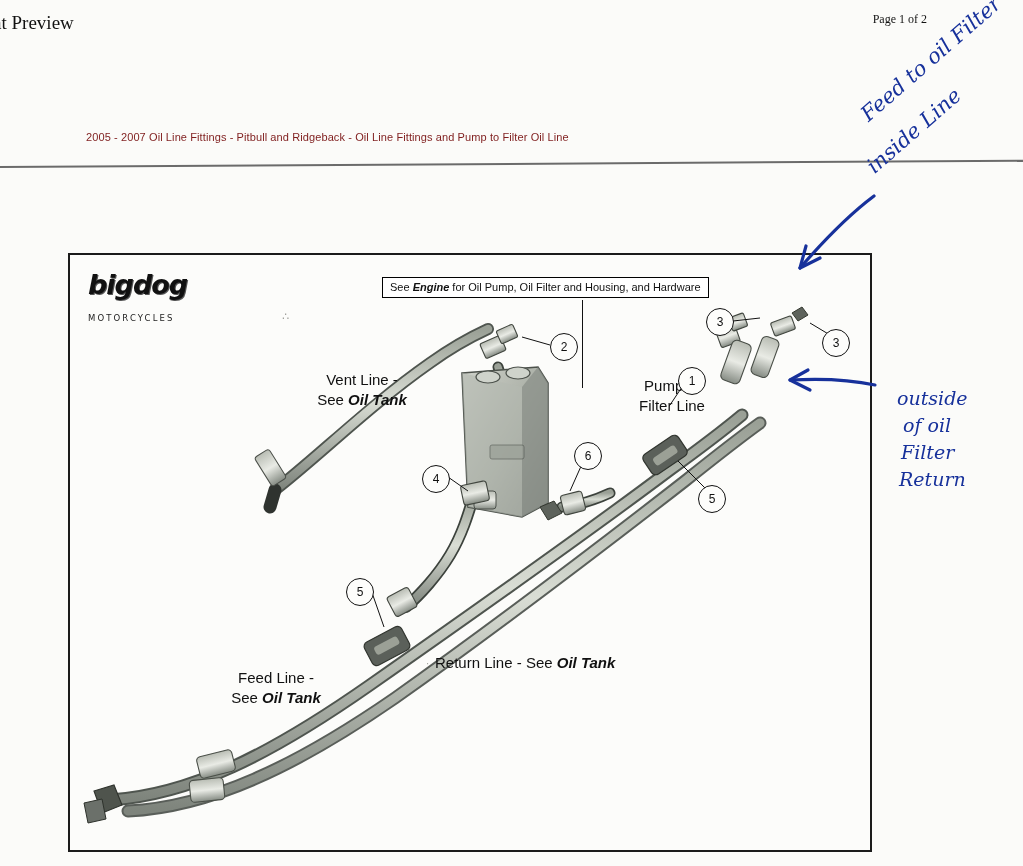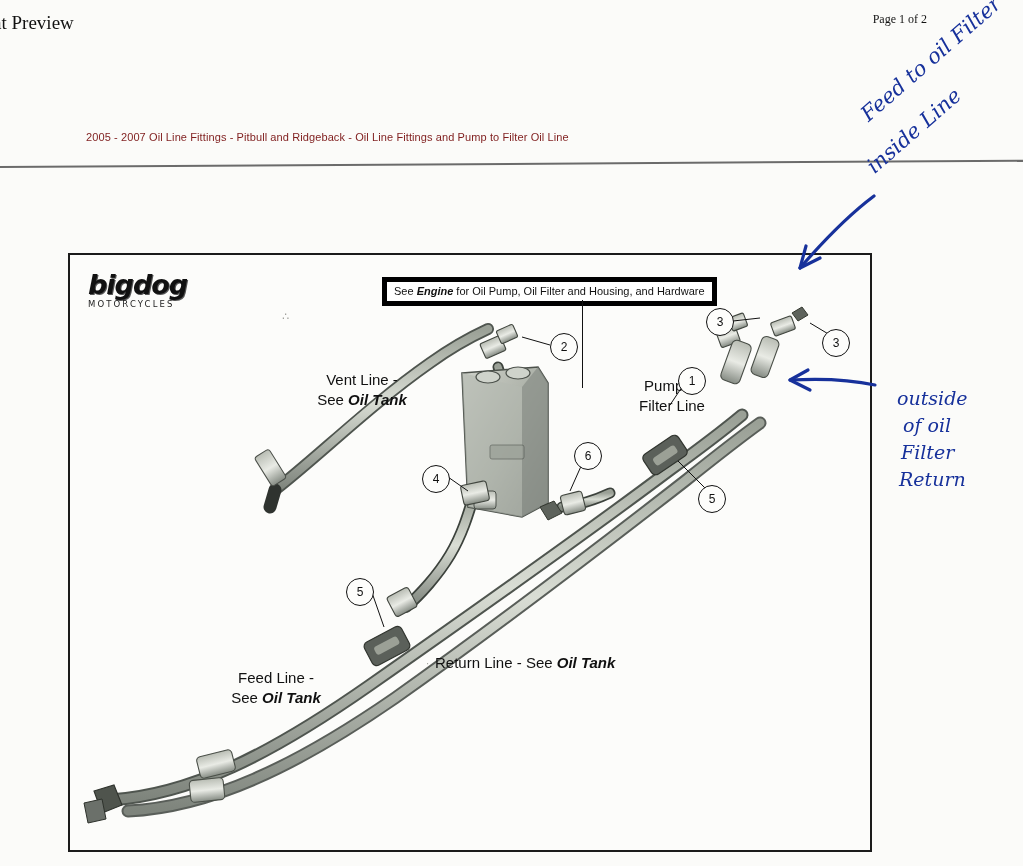--- a/index.html
+++ b/index.html
@@ -53,26 +53,26 @@
     font-family:"DejaVu Sans", sans-serif;
     font-weight:bold; font-size:27px; color:#111;
     letter-spacing:-1px;
     line-height:1;
     font-style:italic;
     text-shadow:1px 1px 0 #555;
   }
   .logo-sub {
     font-family:"DejaVu Sans", sans-serif;
     font-size:8.5px; letter-spacing:2.1px; color:#222;
-    margin-top:1px;
+    margin-top:15px;
   }
   
   .note-box {
     position:absolute; left:312px; top:22px;
-    border:5px solid #000000; background:#fff;
+    border:1px solid #000000; background:#fff;
     padding:3px 7px 4px 7px;
     font-family:"Liberation Sans", sans-serif;
     font-size:11px; color:#111; white-space:nowrap;
   }
   .note-box i { font-family:"Liberation Sans", sans-serif; font-style:italic; font-weight:bold; }
   .note-leader {
     position:absolute; left:512px; top:45px; width:1px; height:88px;
     background:#111;
   }
   

